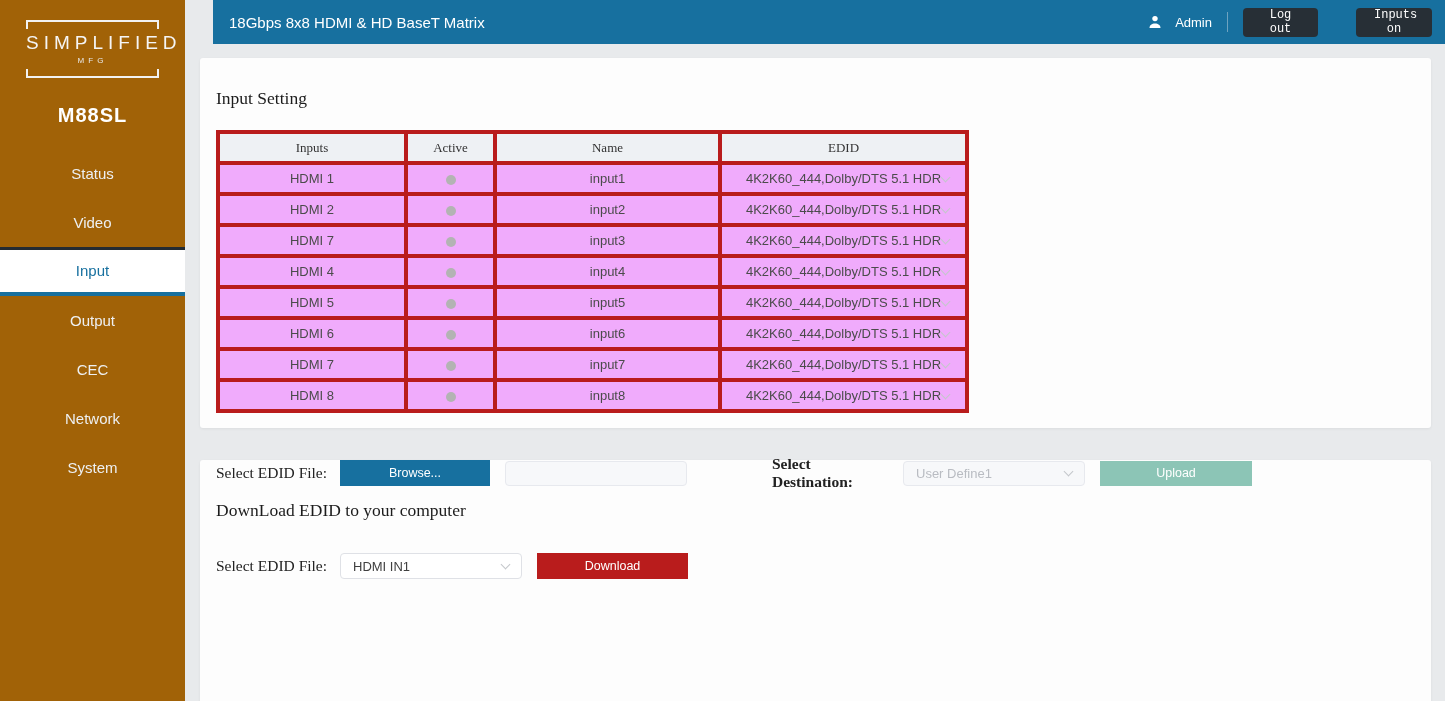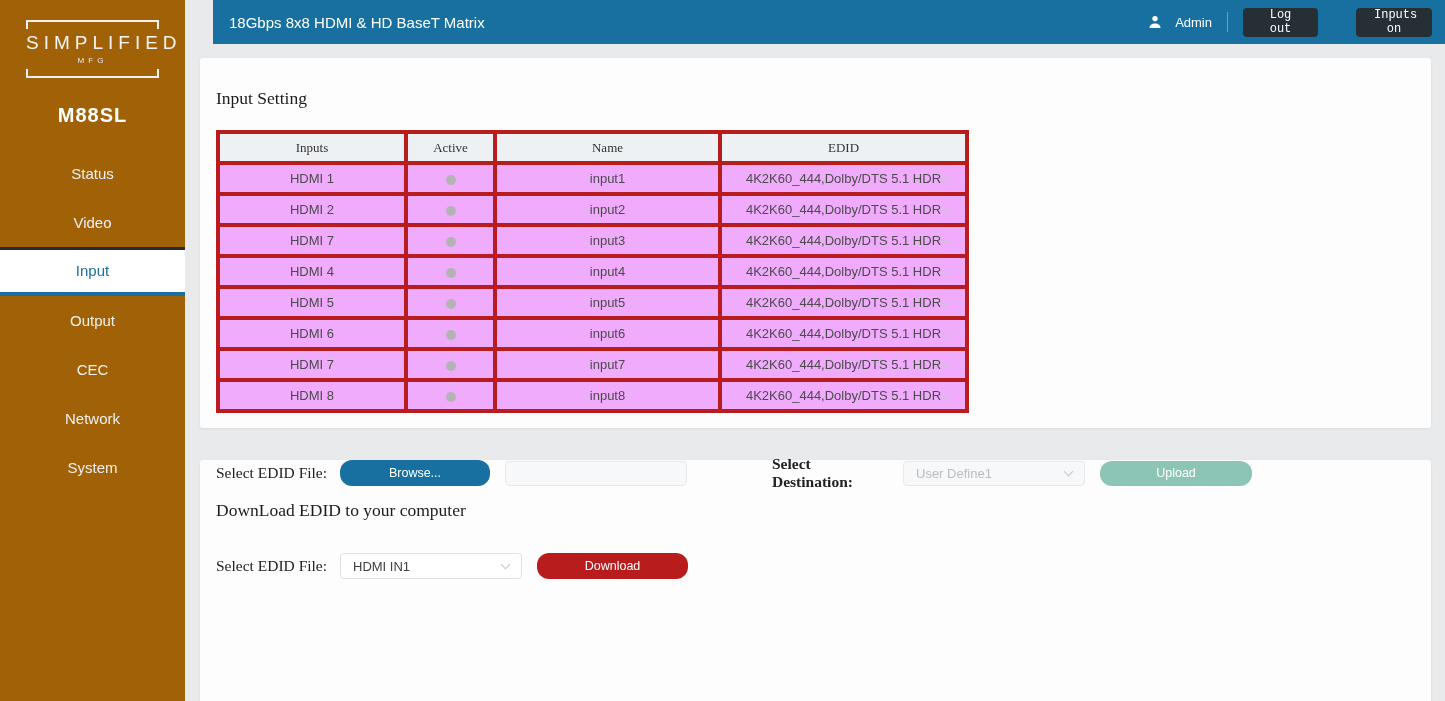--- a/index.html
+++ b/index.html
@@ -51,21 +51,21 @@
   .chev { width:7px; height:7px; border-right:1.4px solid #c4c7cb; border-bottom:1.4px solid #c4c7cb;
     transform:rotate(45deg); display:inline-block; margin-top:-4px; }
   .edid-select .chev { position:absolute; right:16px; top:13px; }
 
   
   .load-title { padding-top:26px; }
   .ctl-row { display:flex; align-items:center; margin-top:32px; height:26px; }
   .ctl-label { font-family:"Liberation Serif", serif; font-size:15.5px; color:#222; }
   .lbl-file { width:124px; }
   .lbl-dest { margin-left:85px; width:116px; font-weight:bold; }
-  .btn { border:none; border-radius:12px; color:#fff; font-size:12.5px; cursor:pointer; font-family:"Liberation Sans", sans-serif; }
+  .btn { border:none; border-radius:0; color:#fff; font-size:12.5px; cursor:pointer; font-family:"Liberation Sans", sans-serif; }
   .btn.browse { width:150px; height:26px; background:#17709f; }
   .file-field { width:182px; height:25px; margin-left:15px; background:#f7f8fa; border:1px solid #e7e9ee; border-radius:4px;
     font-size:13px; padding:0 8px; color:#555; }
   .select-box { display:flex; align-items:center; justify-content:space-between; width:182px; height:25px;
     border:1px solid #e7e9ee; border-radius:4px; padding:0 12px; font-size:13px; cursor:pointer; }
   .select-box.disabled { background:#f7f8fa; color:#b9bcc2; margin-left:15px; }
   .select-box.normal { background:#fff; color:#3f3f3f; border-color:#dfe1e6; height:26px; }
   .btn.upload { width:152px; height:25px; background:#8cc5b6; margin-left:15px; }
   .btn.download { width:151px; height:26px; background:#b91c1c; margin-left:15px; }
   .dl-title { margin-top:14px; }

